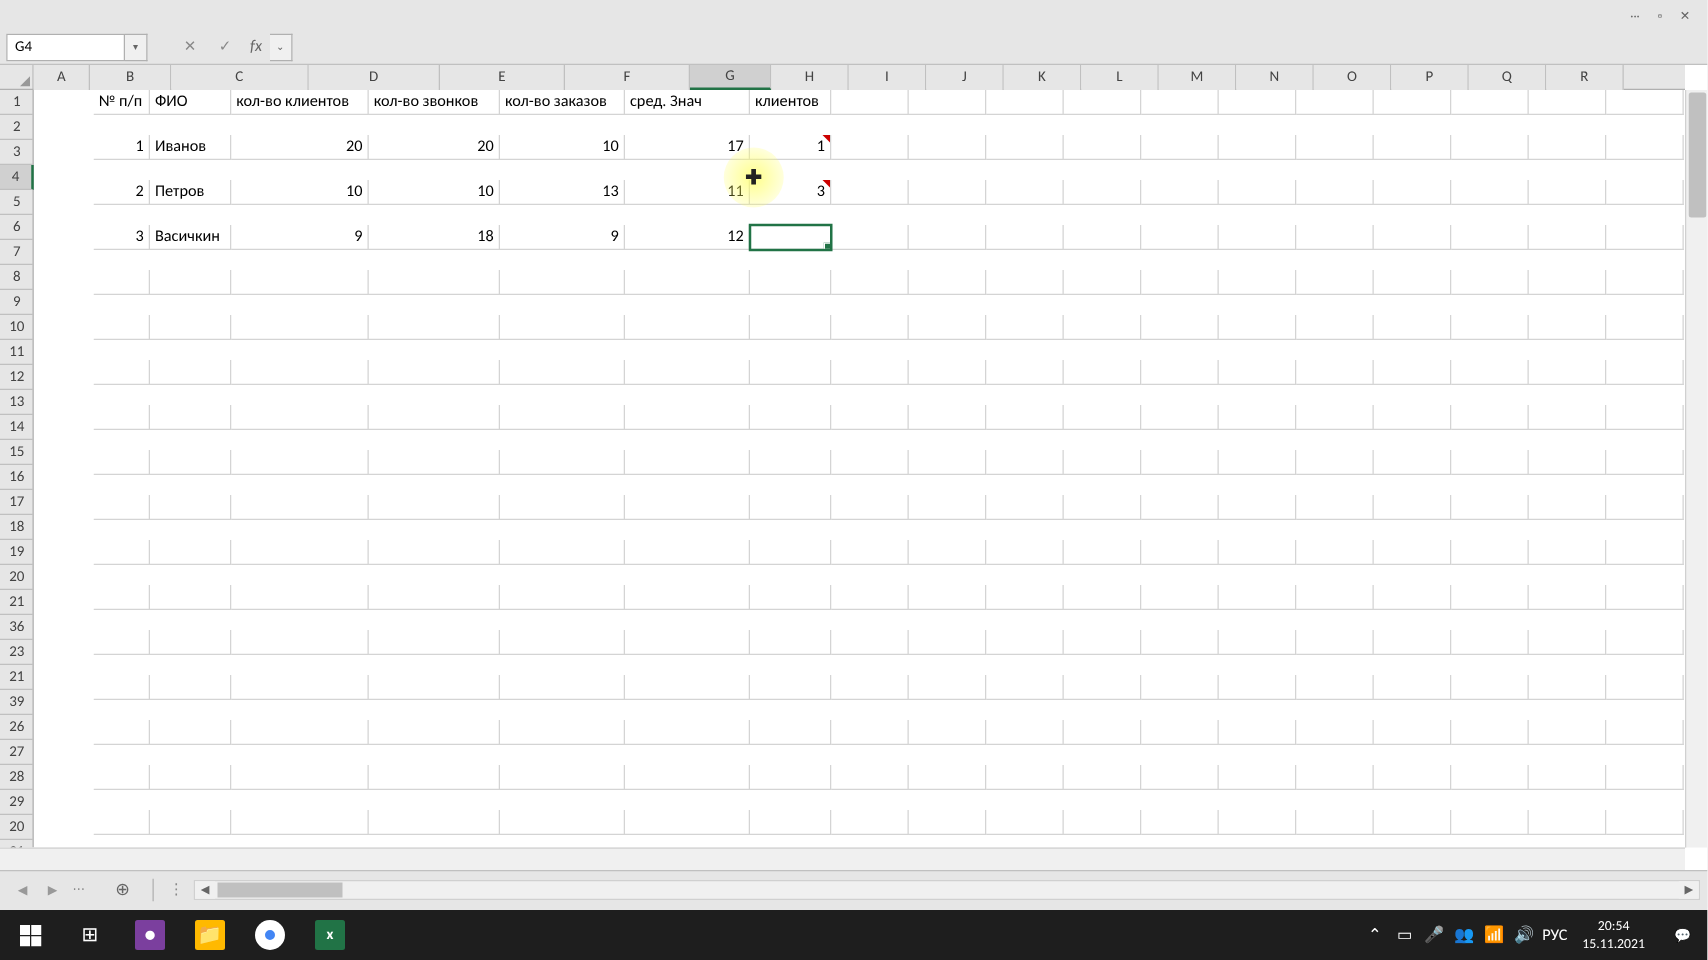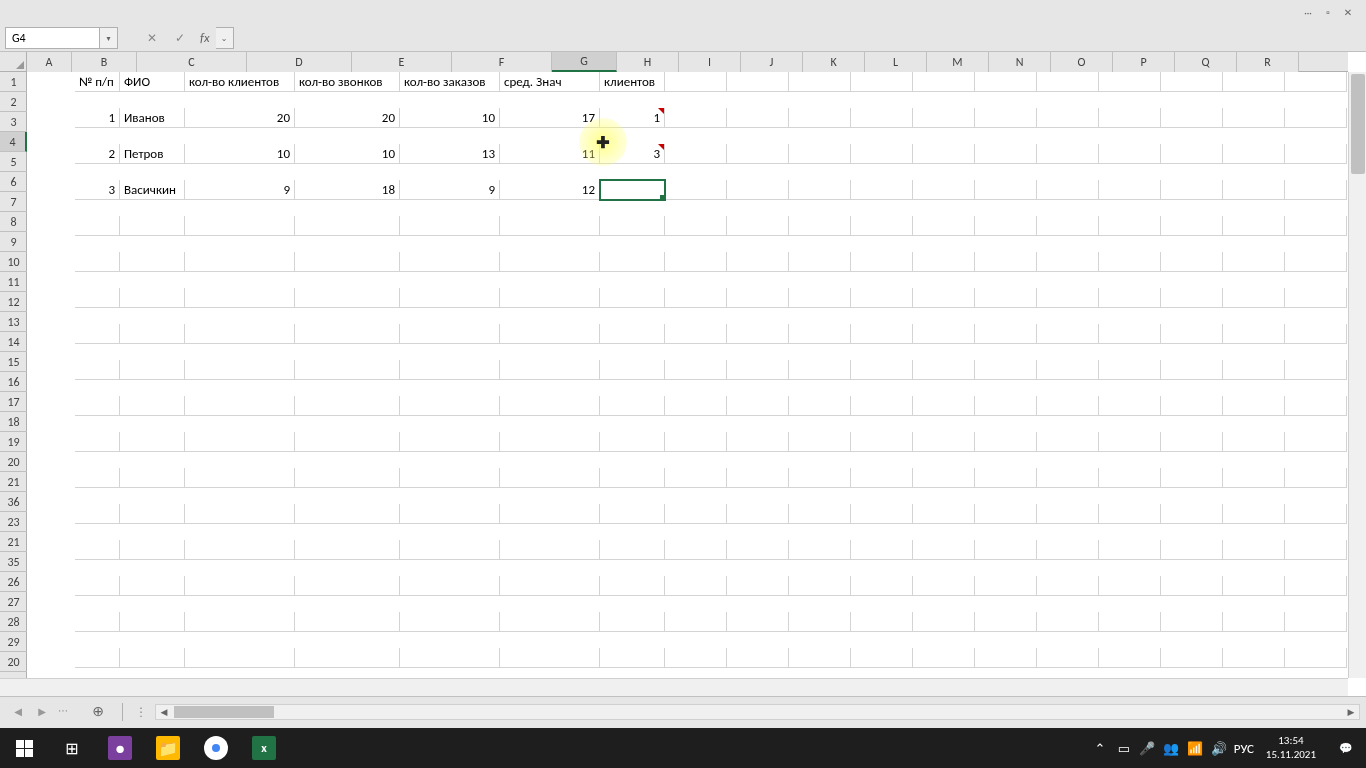--- a/index.html
+++ b/index.html
@@ -140,21 +140,21 @@
       <div class="row-header">15</div>
       <div class="row-header">16</div>
       <div class="row-header">17</div>
       <div class="row-header">18</div>
       <div class="row-header">19</div>
       <div class="row-header">20</div>
       <div class="row-header">21</div>
       <div class="row-header">36</div>
       <div class="row-header">23</div>
       <div class="row-header">21</div>
-      <div class="row-header">35</div>
+      <div class="row-header">39</div>
       <div class="row-header">26</div>
       <div class="row-header">27</div>
       <div class="row-header">28</div>
       <div class="row-header">29</div>
       <div class="row-header">20</div>
       <div class="row-header">31</div>
     </div>
   <div class="cells" id="cells">
       <div class="row">
         <div class="cell" style="width: 45px;">№ п/п</div>
@@ -831,18 +831,18 @@
     <div class="tray-icon">⌃</div>
     <div class="tray-icon">▭</div>
     <div class="tray-icon">🎤</div>
     <div class="tray-icon">👥</div>
     <div class="tray-icon">📶</div>
     <div class="tray-icon">🔊</div>
     <div class="tray-icon">
         <span>РУС</span>
       </div>
     <div class="tb-time">
-      <div>13:54</div>
+      <div>20:54</div>
       <div>15.11.2021</div>
     </div>
     <div class="tb-notif">💬</div>
   </div>
 </div>
 
 </body></html>

